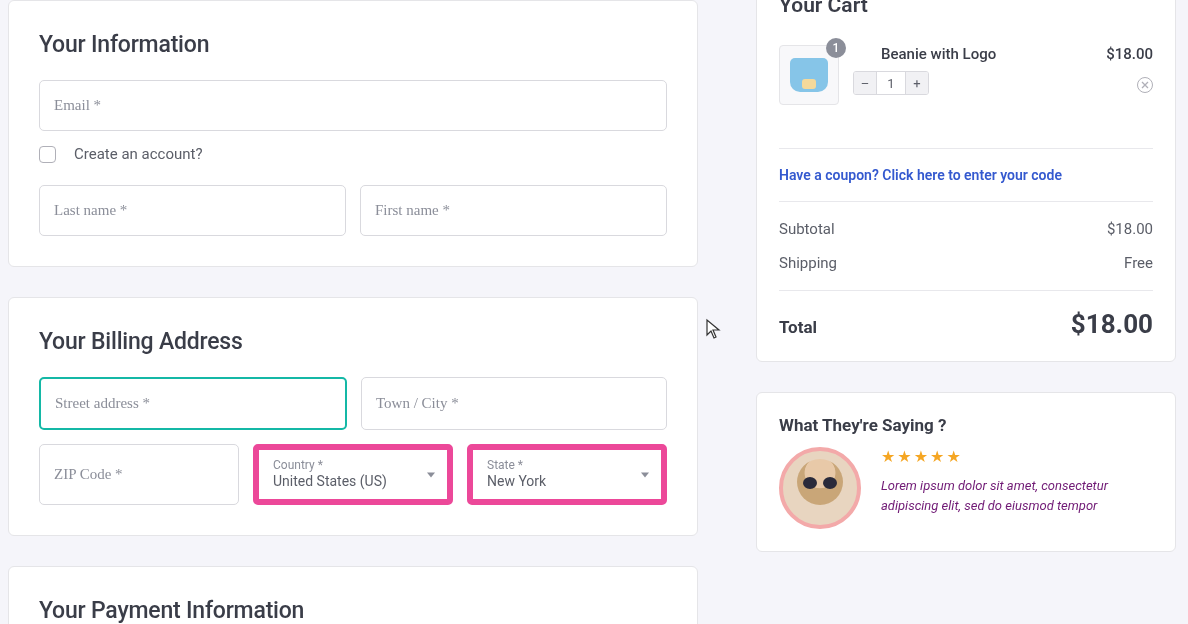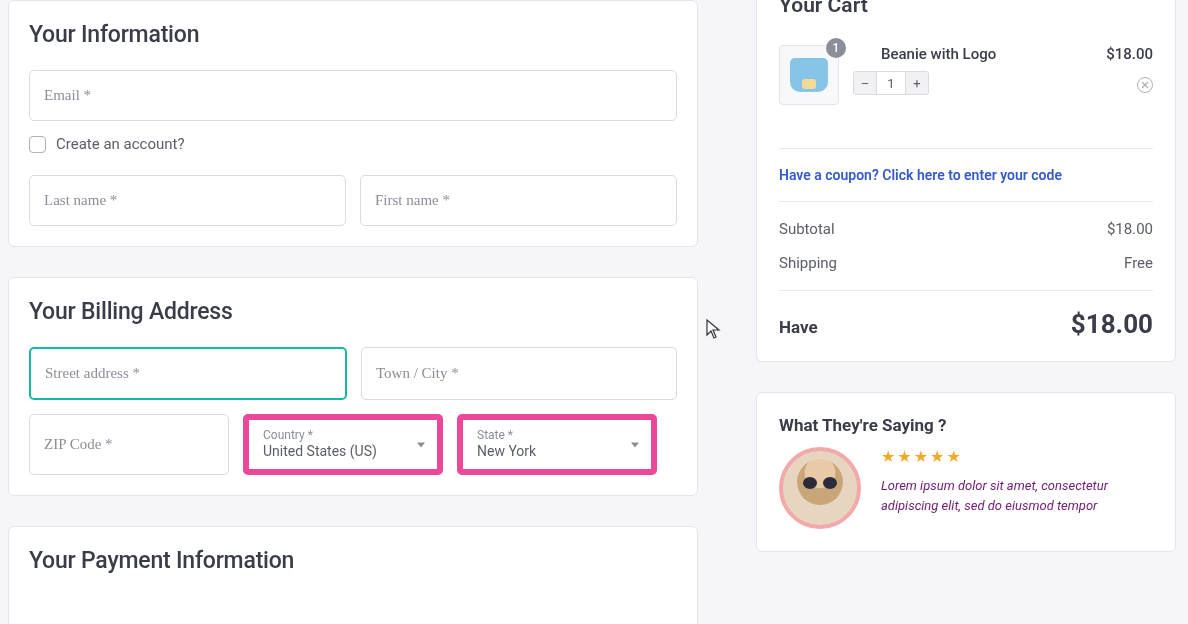--- a/index.html
+++ b/index.html
@@ -14,21 +14,21 @@
     .main-col {
       position: absolute;
       left: 8px;
       top: 0;
       width: 690px;
     }
     .card {
       background: #fff;
       border: 1px solid #e5e5e8;
       border-radius: 6px;
-      padding: 20px;
+      padding: 30px;
       margin-bottom: 30px;
     }
     .section-title {
       font-size: 23px;
       font-weight: 500;
       color: #3a3d48;
       margin-bottom: 22px;
       letter-spacing: -0.2px;
     }
     .input {
@@ -58,20 +58,21 @@
     .checkbox {
       width: 17px;
       height: 17px;
       border: 1.5px solid #b0b0b8;
       border-radius: 4px;
       cursor: pointer;
     }
     .checkbox-label {
       font-size: 15px;
       color: #5b5e68;
+      margin-left: 8px;
     }
     .select-wrap {
       position: relative;
       border: 6px solid #ec4899;
       border-radius: 5px;
       padding: 8px 14px 10px;
       background: #fff;
       cursor: pointer;
     }
     .select-label {
@@ -391,21 +392,21 @@
     <div class="total-row">
       <span>Subtotal</span>
       <span>$18.00</span>
     </div>
     <div class="total-row">
       <span>Shipping</span>
       <span>Free</span>
     </div>
     <hr class="divider">
     <div class="grand-total">
-      <span class="grand-total-label">Have</span>
+      <span class="grand-total-label">Total</span>
       <span class="grand-total-val">$18.00</span>
     </div>
   </div>
 
   <div class="sidecard">
     <div class="testimonial-title">What They're Saying ?</div>
     <div class="testimonial">
       <div class="avatar">
         <div class="avatar-head"></div>
         <div class="avatar-glasses"></div>

